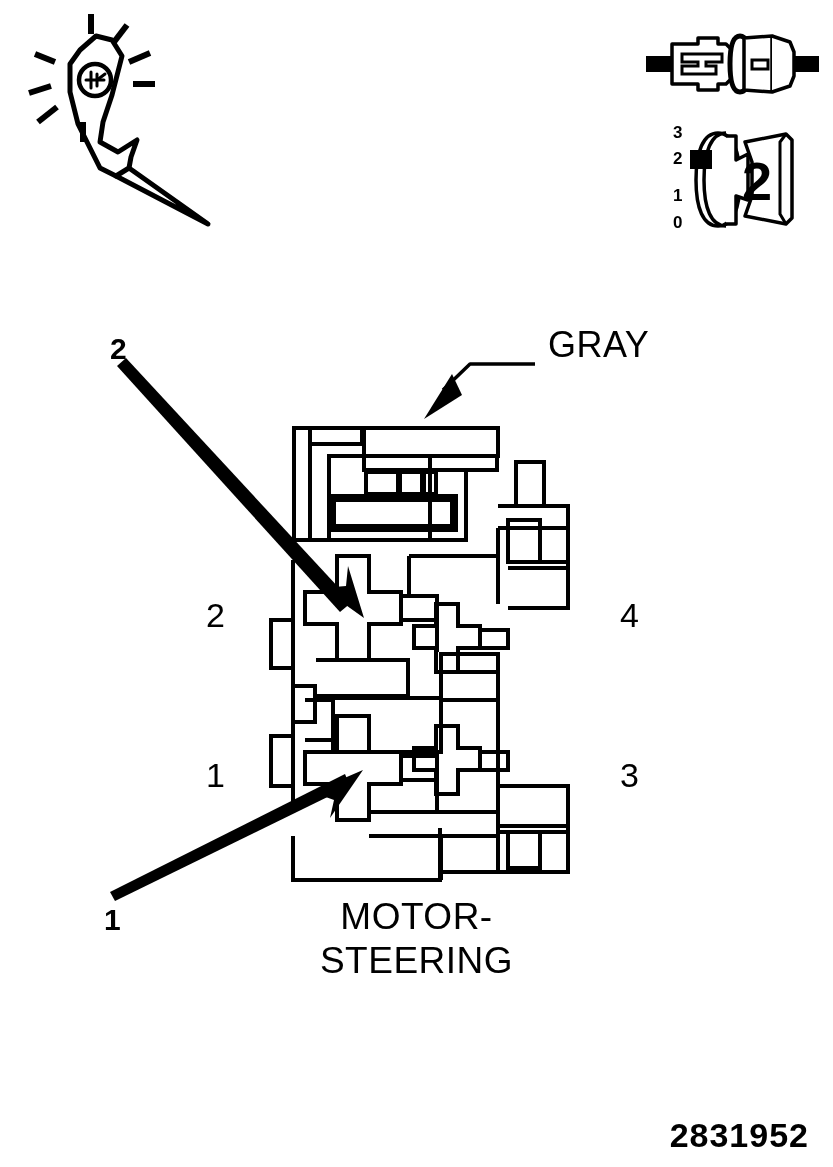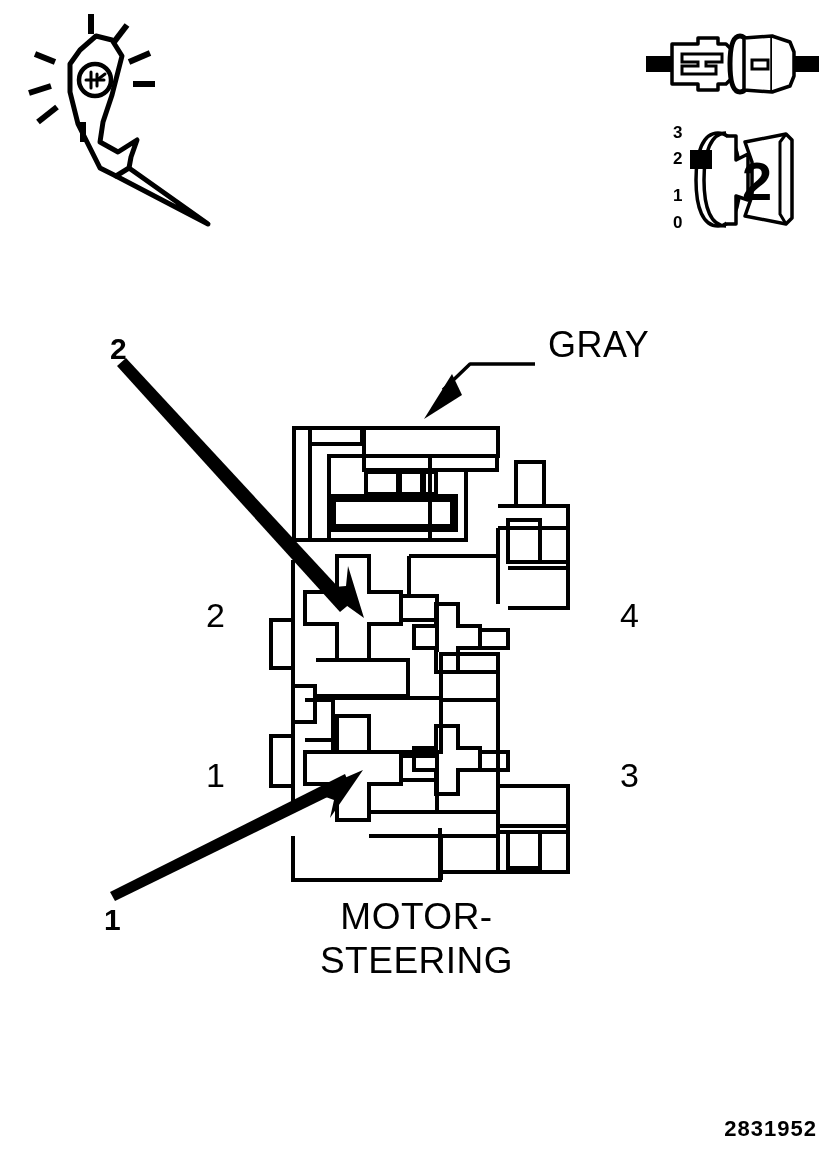--- a/index.html
+++ b/index.html
@@ -47,23 +47,23 @@
     left: 0;
     top: 895px;
     width: 833px;
     text-align: center;
     font-size: 37px;
     line-height: 44px;
     letter-spacing: 0.5px;
   }
   .fig-no {
     position: absolute;
-    right: 16px;
+    right: 24px;
     top: 1116px;
-    font-size: 22px;
+    font-size: 34px;
     font-weight: 700;
     letter-spacing: 1px;
   }
   .dial-num {
     font-size: 17px;
     font-weight: 700;
   }
 </style>
 </head>
 <body>

